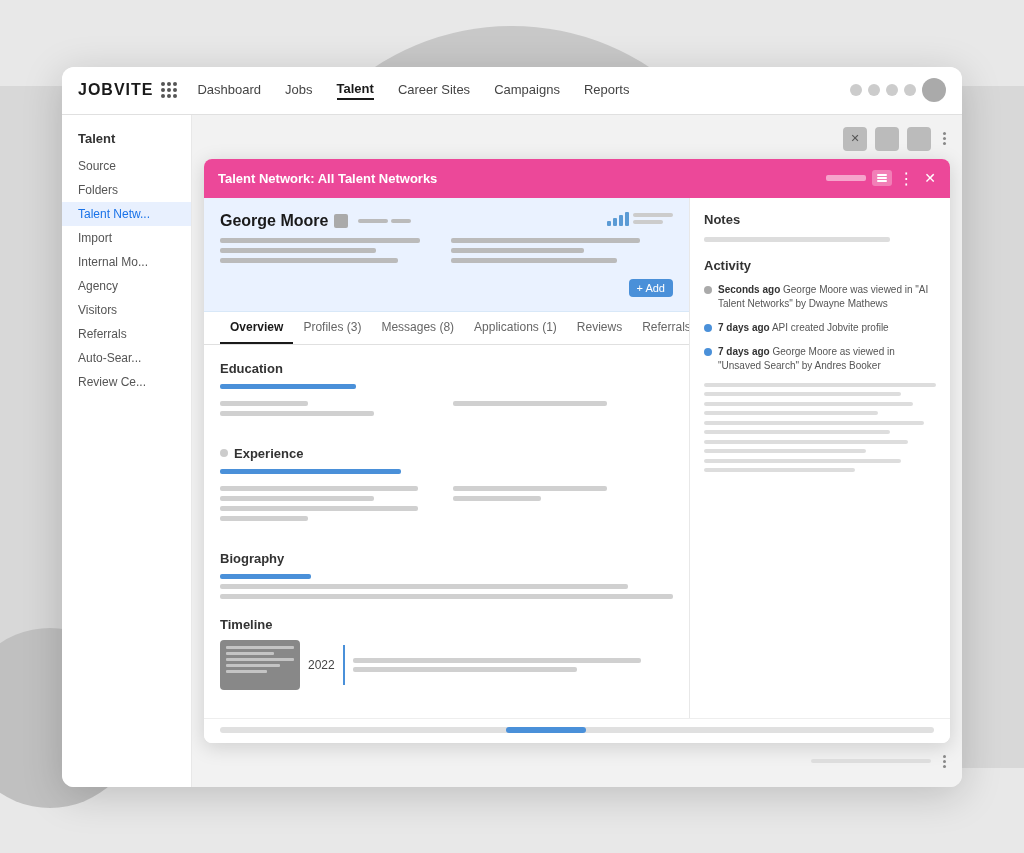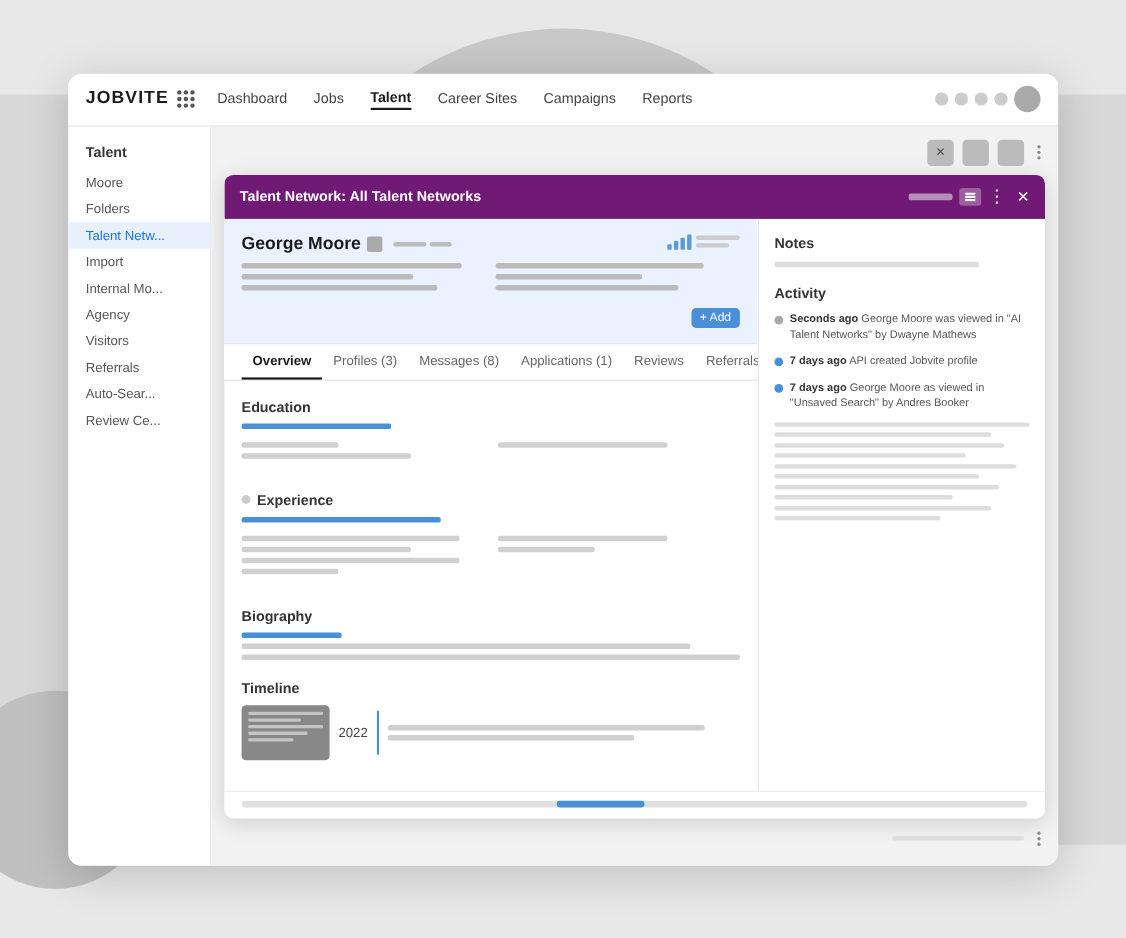--- a/index.html
+++ b/index.html
@@ -220,21 +220,21 @@
 
     
     .modal {
       background: white;
       border-radius: 8px;
       box-shadow: 0 4px 20px rgba(0,0,0,0.15);
       overflow: hidden;
     }
 
     .modal-header {
-      background: #701a75;
+      background: #ec4899;
       padding: 10px 14px;
       display: flex;
       align-items: center;
       justify-content: space-between;
     }
     .modal-title {
       color: white;
       font-size: 13px;
       font-weight: 600;
     }
@@ -633,21 +633,21 @@
         <div class="nav-circle"></div>
         <div class="nav-circle"></div>
         <div class="nav-avatar"></div>
       </div>
     </div>
 
     <div class="main-content">
 
       <div class="sidebar">
         <div class="sidebar-title">Talent</div>
-        <div class="sidebar-item">Moore</div>
+        <div class="sidebar-item">Source</div>
         <div class="sidebar-item">Folders</div>
         <div class="sidebar-item active">Talent Netw...</div>
         <div class="sidebar-item">Import</div>
         <div class="sidebar-item">Internal Mo...</div>
         <div class="sidebar-item">Agency</div>
         <div class="sidebar-item">Visitors</div>
         <div class="sidebar-item">Referrals</div>
         <div class="sidebar-item">Auto-Sear...</div>
         <div class="sidebar-item">Review Ce...</div>
       </div>

